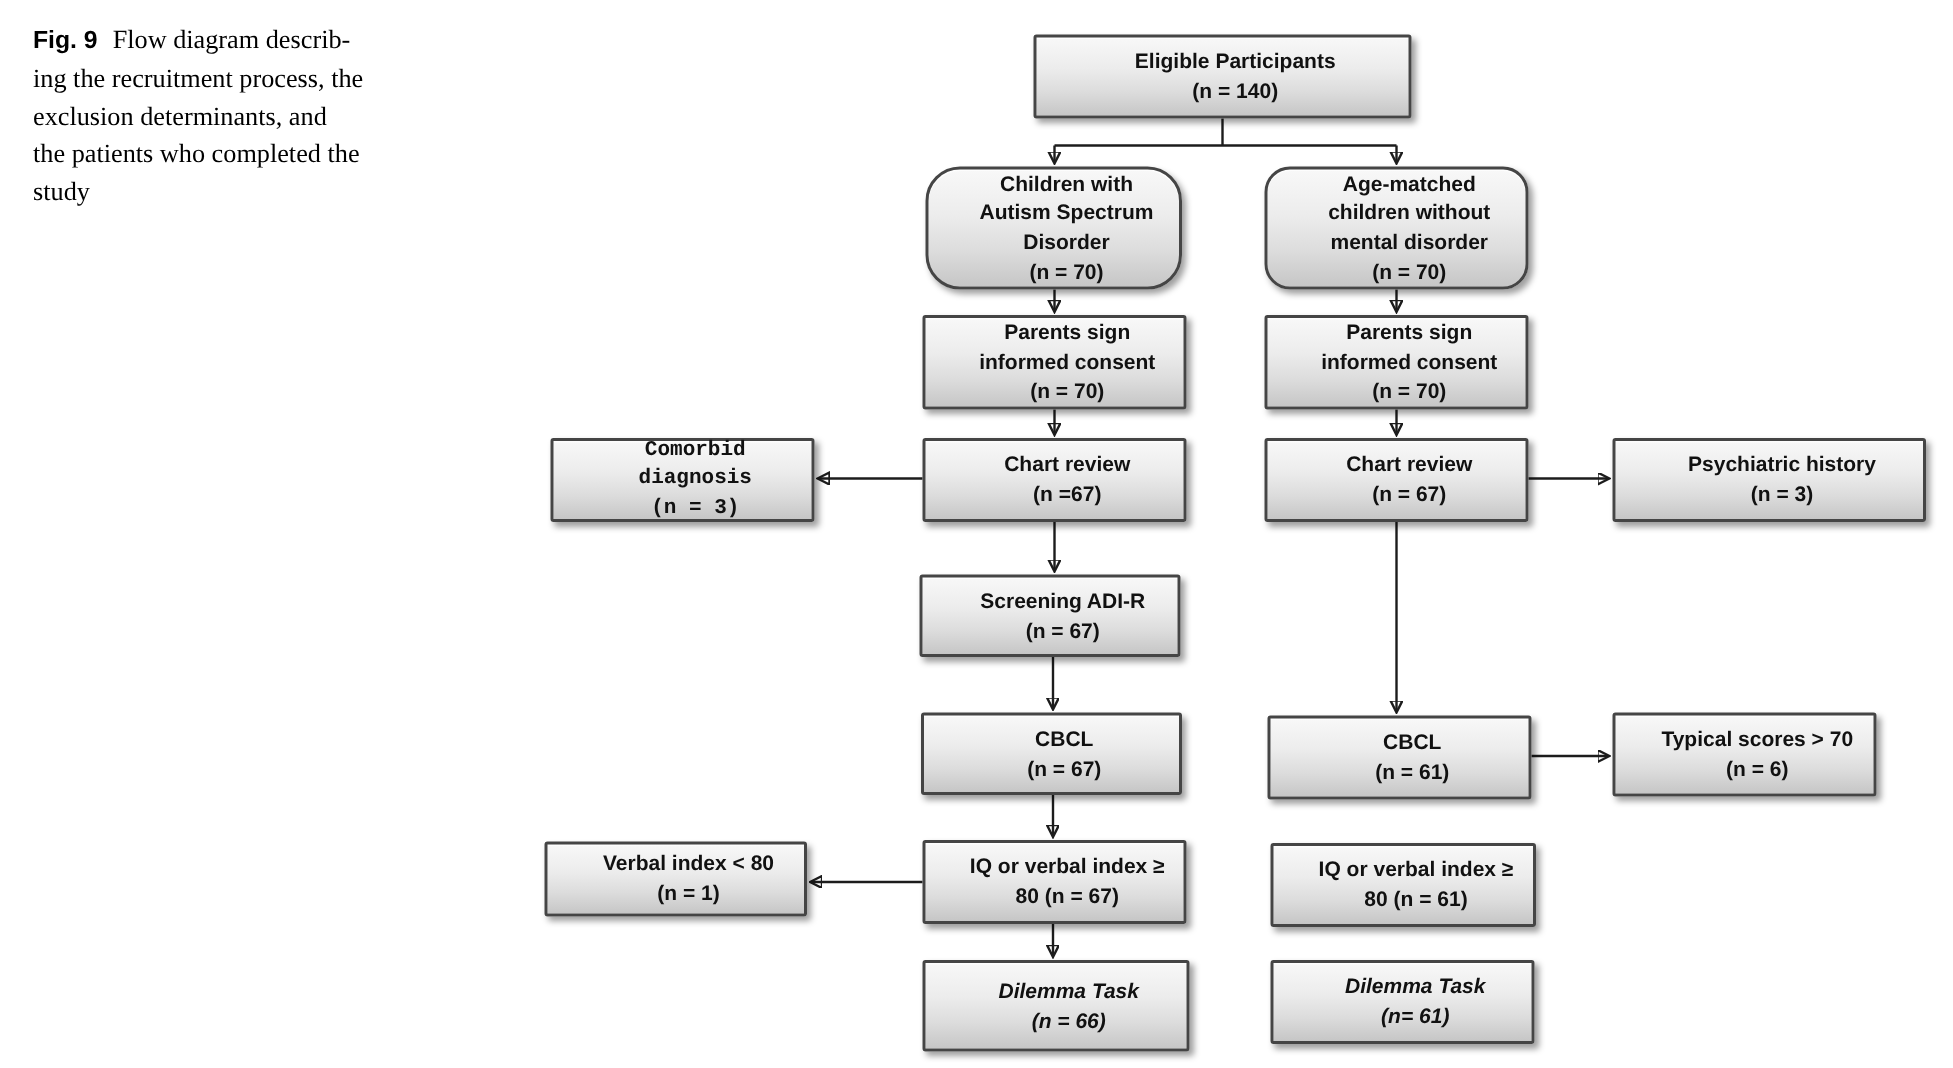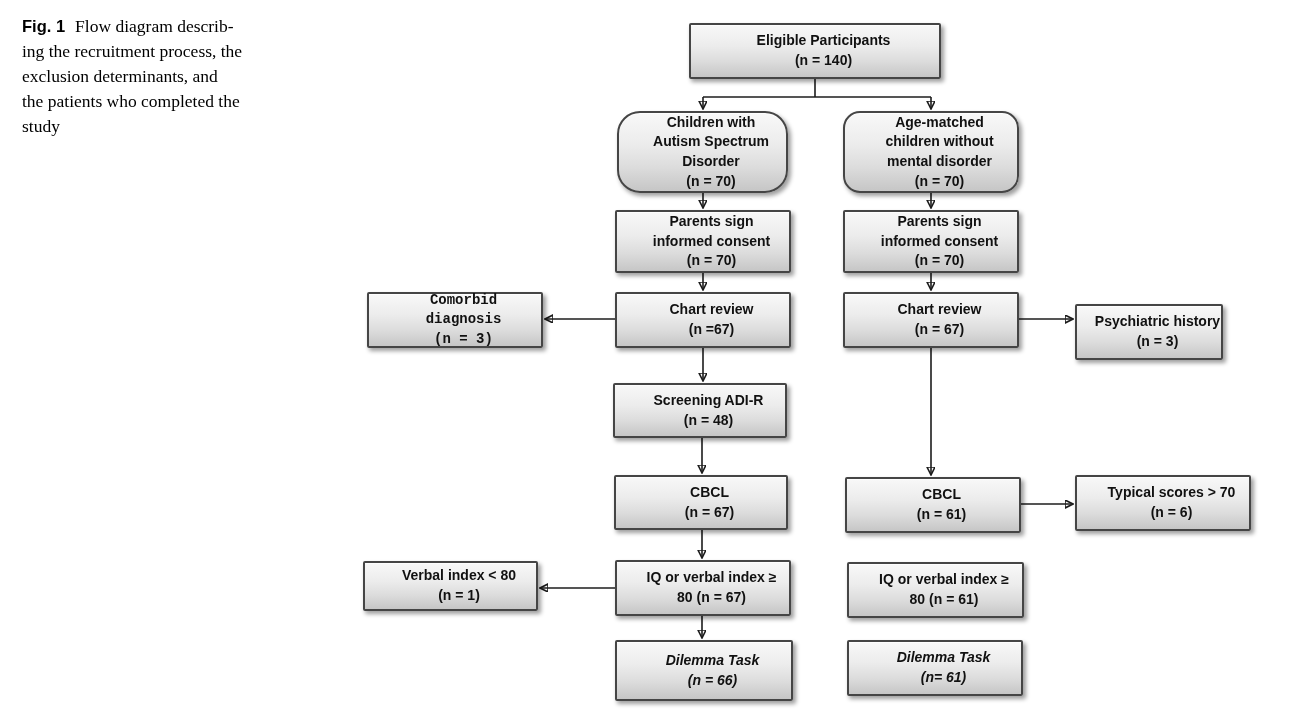--- a/index.html
+++ b/index.html
@@ -34,21 +34,21 @@
   
   svg.arrows{position:absolute;left:0;top:0;pointer-events:none;}
   svg.arrows path{stroke:#1c1c1c;stroke-width:1.6;fill:none;}
 </style>
 </head>
 <body>
 
 <div class="stage">
 
   <div class="caption">
-    <span class="fig-label">Fig. 1</span><span class="cap-text">Flow diagram describ-
+    <span class="fig-label">Fig. 9</span><span class="cap-text">Flow diagram describ-
 ing the recruitment process, the
 exclusion determinants, and
 the patients who completed the
 study</span>
   </div>
 
   <svg class="arrows" width="1302" height="712" viewBox="0 0 1302 712">
     <defs>
       <marker id="ah" markerWidth="9" markerHeight="9" refX="7" refY="4" orient="auto" markerUnits="userSpaceOnUse">
         <path d="M0,0 L8,4 L0,8 Z" fill="#1c1c1c" stroke="none"></path>
@@ -113,28 +113,28 @@
   <div class="node" style="left:615px;top:292px;width:176px;height:56px;">
     <span class="txt">Chart review
 (n =67)</span>
   </div>
 
   <div class="node" style="left:843px;top:292px;width:176px;height:56px;">
     <span class="txt">Chart review
 (n = 67)</span>
   </div>
 
-  <div class="node" style="left:1075px;top:304px;width:148px;height:56px;">
+  <div class="node" style="left:1075px;top:292px;width:209px;height:56px;">
     <span class="txt">Psychiatric history
 (n = 3)</span>
   </div>
 
   <div class="node" style="left:613px;top:383px;width:174px;height:55px;">
     <span class="txt">Screening ADI-R
-(n = 48)</span>
+(n = 67)</span>
   </div>
 
   <div class="node" style="left:614px;top:475px;width:174px;height:55px;">
     <span class="txt">CBCL
 (n = 67)</span>
   </div>
 
   <div class="node" style="left:845px;top:477px;width:176px;height:56px;">
     <span class="txt">CBCL
 (n = 61)</span>

